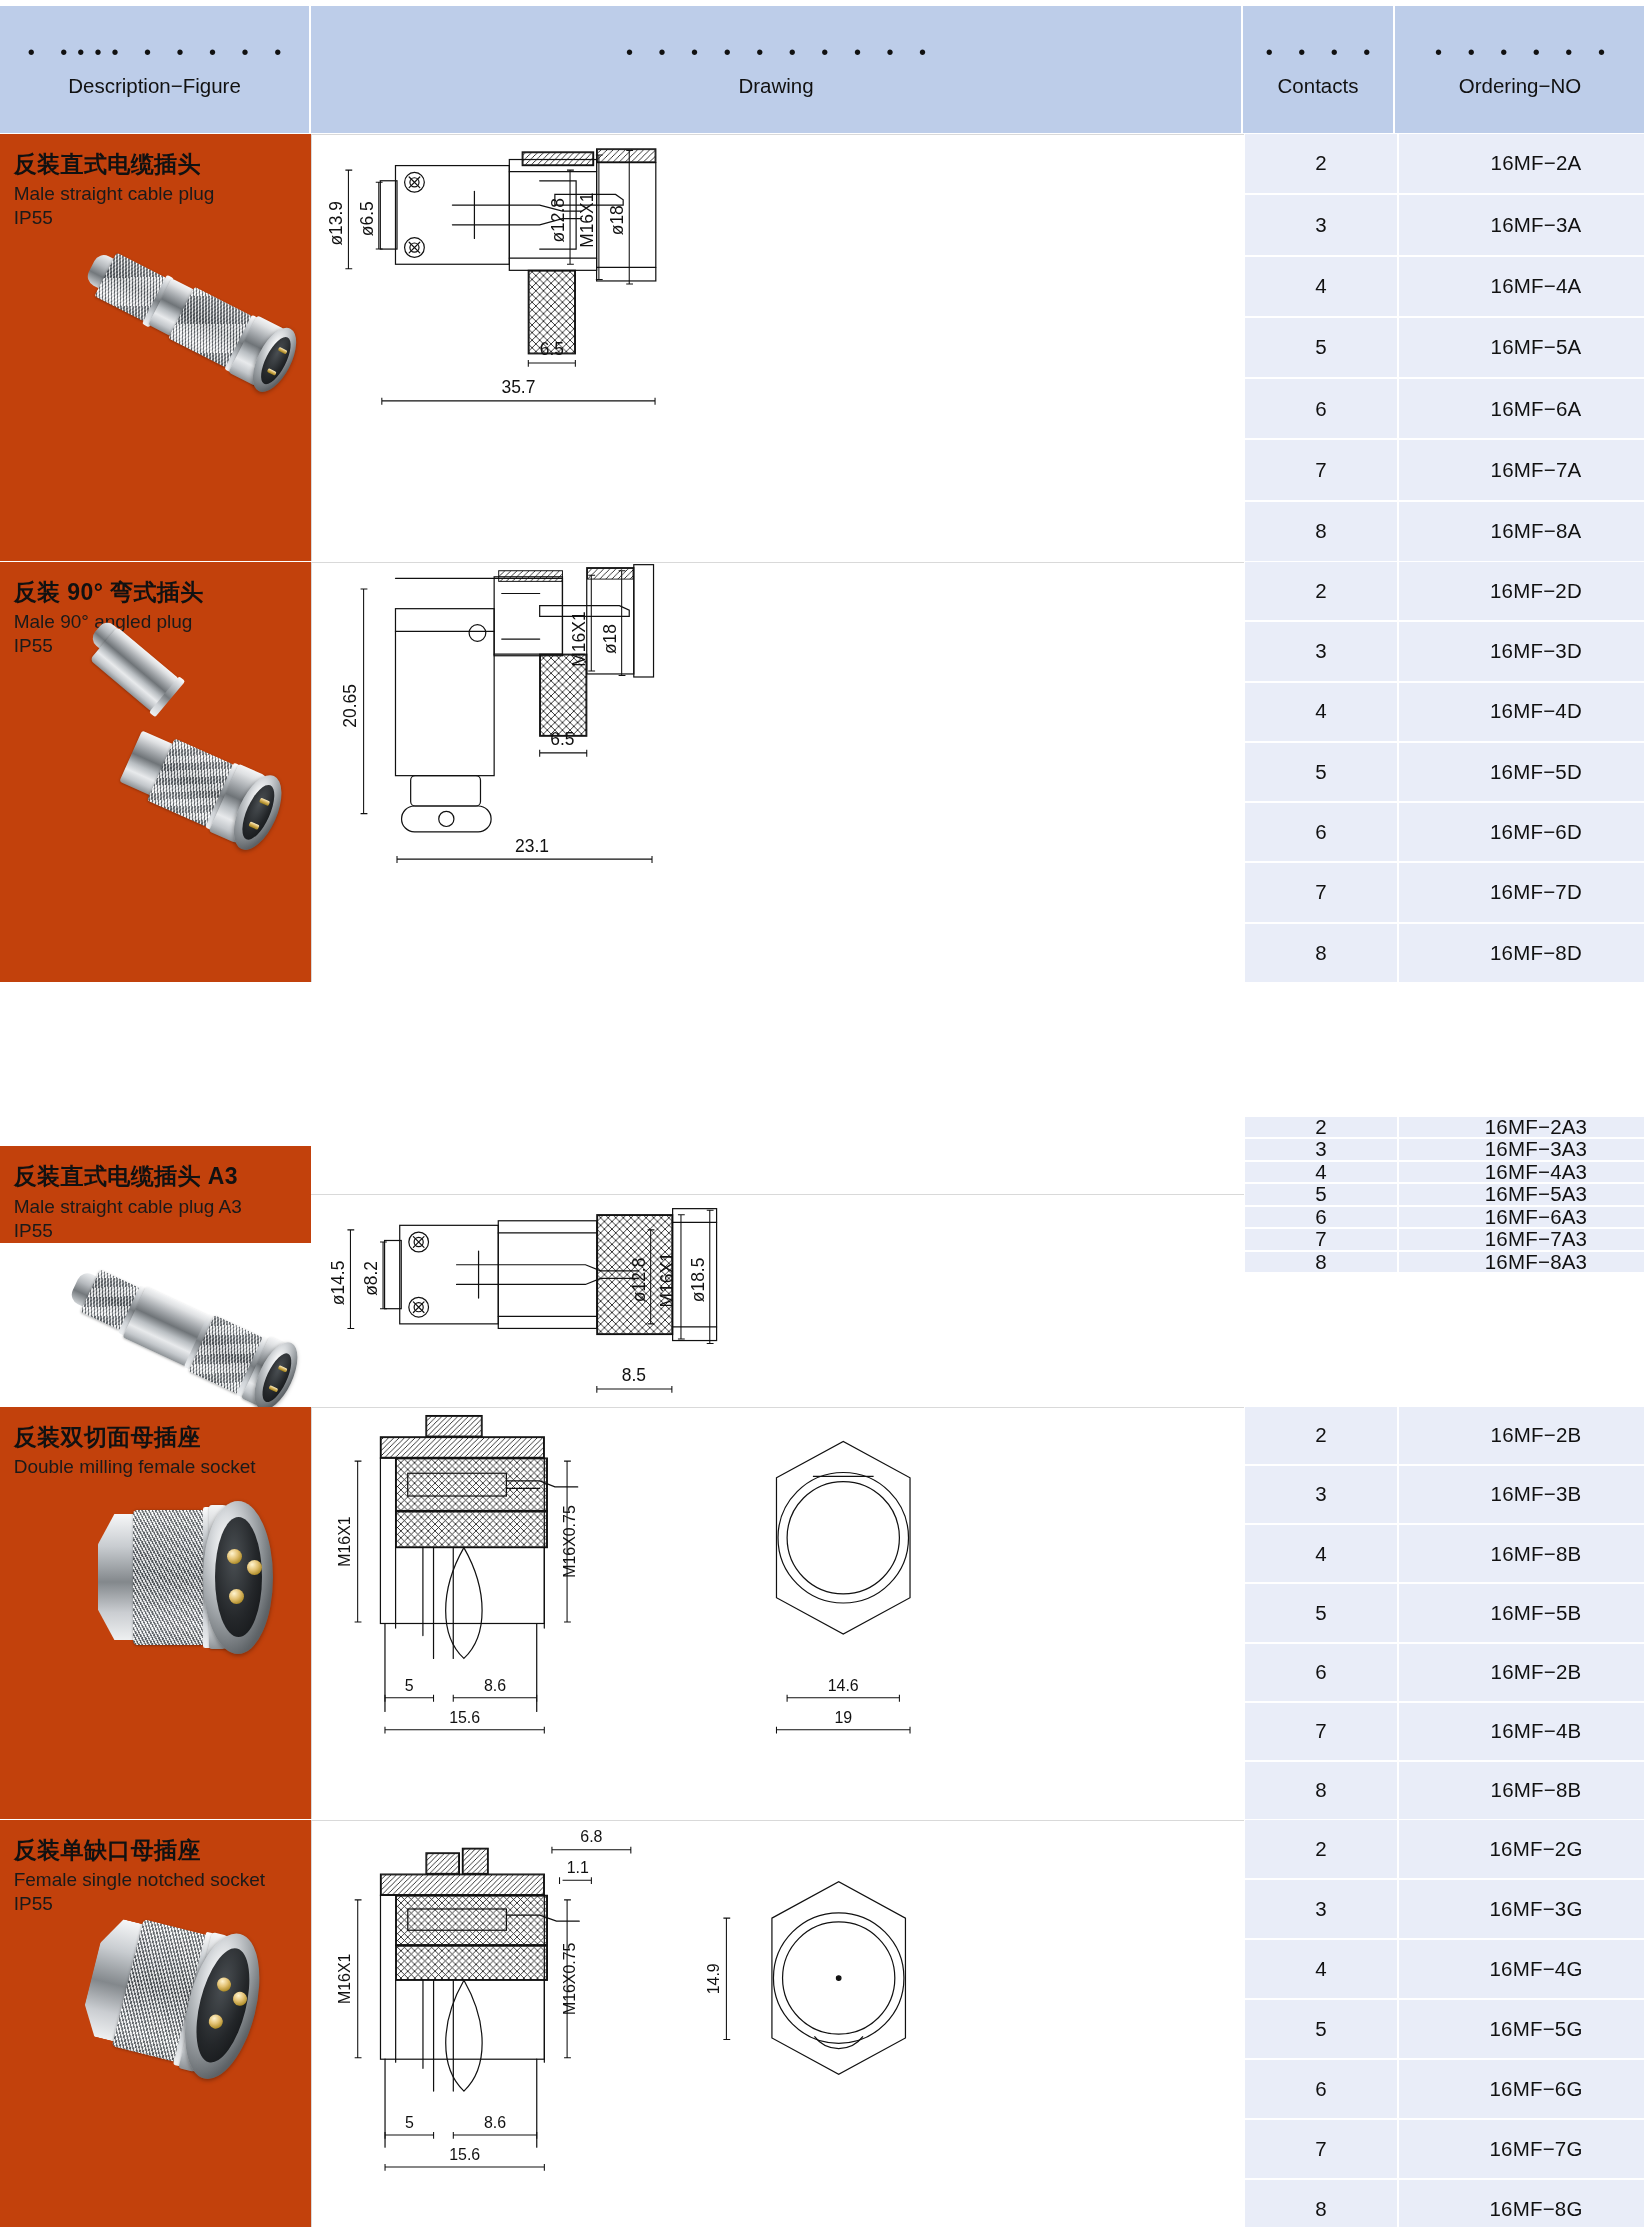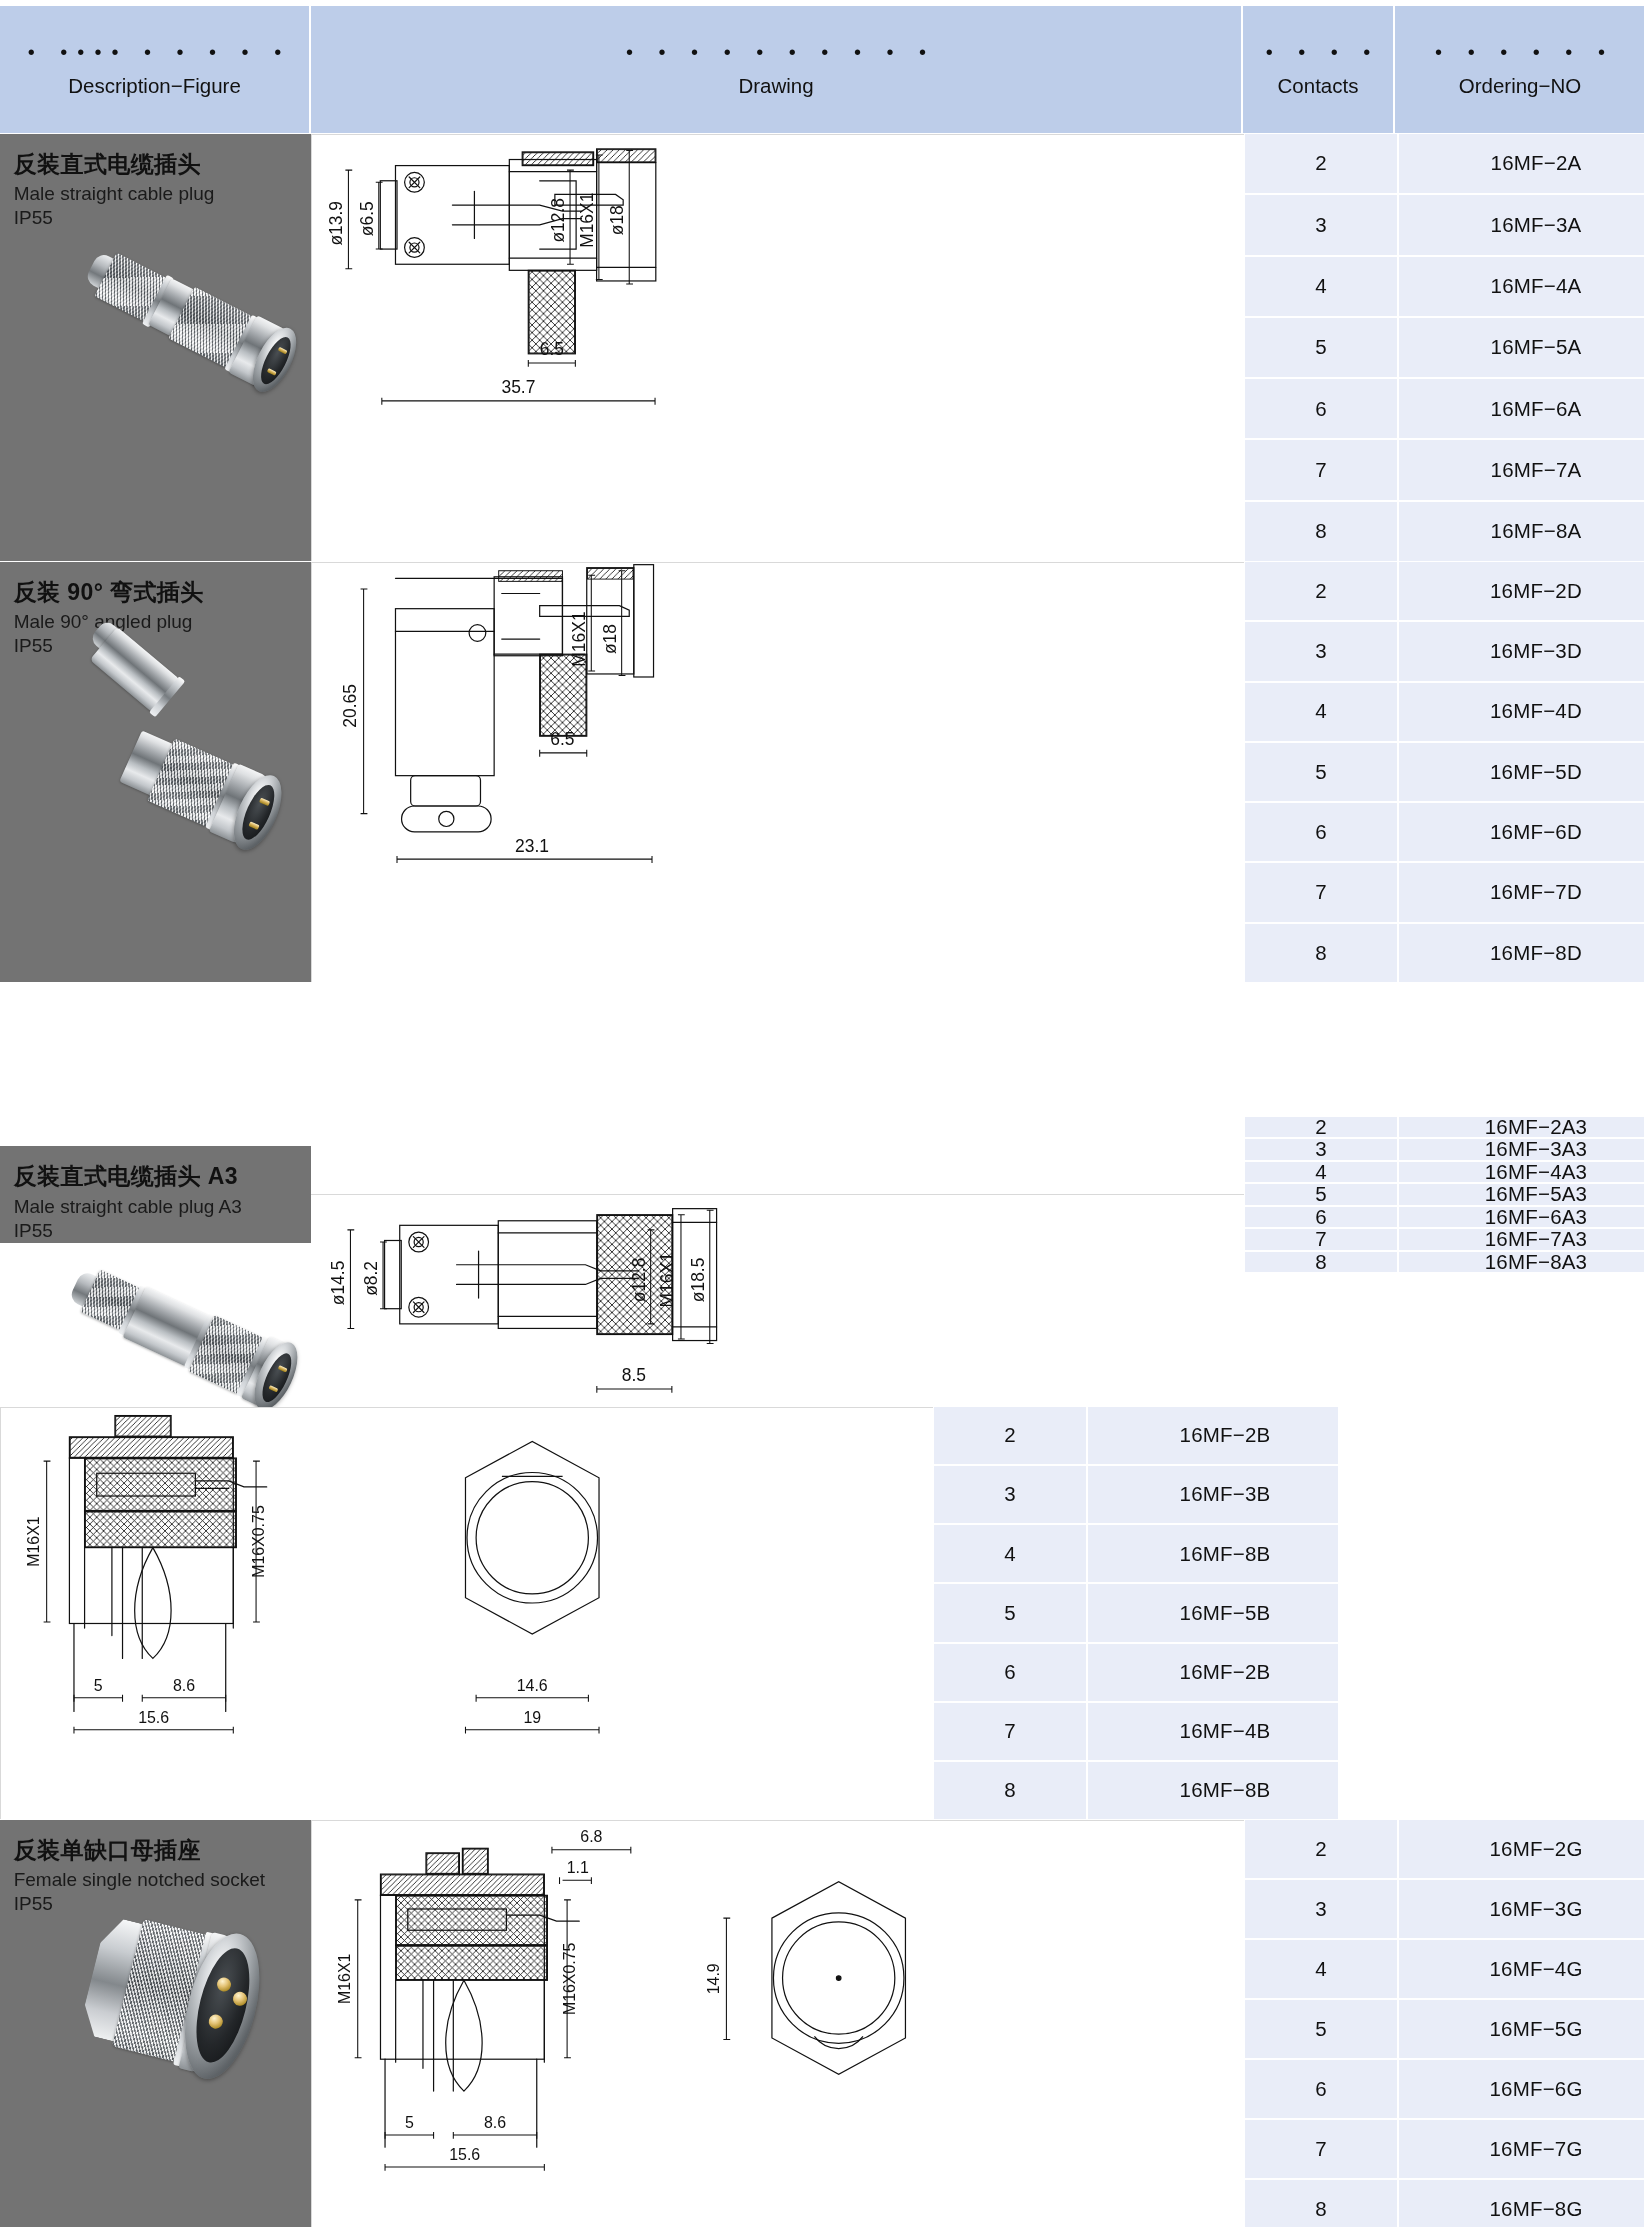--- a/index.html
+++ b/index.html
@@ -7,21 +7,21 @@
     font-family:"Liberation Sans","DejaVu Sans",sans-serif;
     width:1645px;height:2227px;position:relative;overflow:hidden;
     -webkit-font-smoothing:antialiased;
   }
   .sheet{position:absolute;left:0;top:0;width:1645px;height:2227px;background:#fff;}
 
   
   .table{position:absolute;left:0;top:6px;width:1645px;}
   .row{display:flex;width:1645px;align-items:stretch;}
 
-  .col-desc{width:311px;flex:0 0 311px;background:#737373;position:relative;}
+  .col-desc{width:311px;flex:0 0 311px;background:#c2410c;position:relative;}
   .col-draw{width:932px;flex:0 0 932px;background:#ffffff;position:relative;}
   .col-contacts{width:152px;flex:0 0 152px;background:#e9edf8;position:relative;}
   .col-order{width:250px;flex:0 0 250px;background:#e9edf8;position:relative;}
 
   
   .hdr .col-desc,.hdr .col-draw,.hdr .col-contacts,.hdr .col-order{
     background:#bdcde9;height:127px;
   }
   .hdr .col-desc{border-right:2.3px solid #ffffff;width:309px;flex:0 0 309px;}
   .hdr .col-draw{border-right:2.3px solid #ffffff;width:930px;flex:0 0 930px;}
@@ -552,20 +552,39 @@
               <span>16MF−7A3</span>
             </div>
         <div class="cellrow ord">
               <span>16MF−8A3</span>
             </div>
       </div>
     </div>
   </div>
 
   <div class="row prow" style="height:412px;">
+    <div class="col-desc">
+      <div class="desc-wrap">
+        <div class="desc-cn">反装双切面母插座</div>
+        <div class="desc-en">Double milling female socket</div>
+        <div class="desc-ip"></div>
+
+        <div class="photo" style="left:83px;top:83px;width:190px;height:175px;">
+          <div class="hexnut" style="left:15px;top:24px;width:39px;height:126px;clip-path:polygon(0 24%,42% 0,100% 0,100% 100%,42% 100%,0 76%);"></div>
+          <div class="knurl" style="left:50px;top:20px;width:73px;height:135px;border-radius:4.6px;"></div>
+          <div class="ring" style="left:120px;top:16.7px;width:7.6px;height:141px;"></div>
+          <div class="metal-body" style="left:126px;top:15px;width:24px;height:144px;border-radius:3px 10.6px 10.6px 3px;"></div>
+          <div class="shell-round" style="left:120px;top:10.6px;width:70px;height:153px;"></div>
+          <div class="dark-face" style="left:132px;top:27px;width:47px;height:120px;"></div>
+          <div class="pin" style="left:144px;top:59px;width:15px;height:15px;"></div>
+          <div class="pin" style="left:164px;top:70px;width:15px;height:15px;"></div>
+          <div class="pin" style="left:146px;top:99px;width:15px;height:15px;"></div>
+        </div>
+      </div>
+    </div>
 
     <div class="col-draw">
       <div class="draw-wrap">
         <svg class="dwg" width="932" height="412" viewBox="0 0 1228 543">
           <defs>
             <pattern id="xh4" width="9" height="9" patternUnits="userSpaceOnUse">
               <path d="M0 0 L9 9 M9 0 L0 9" stroke="#111" stroke-width="1.1"></path>
             </pattern>
             <pattern id="dh4" width="7" height="7" patternUnits="userSpaceOnUse">
               <path d="M0 7 L7 0" stroke="#111" stroke-width="1.1"></path>

